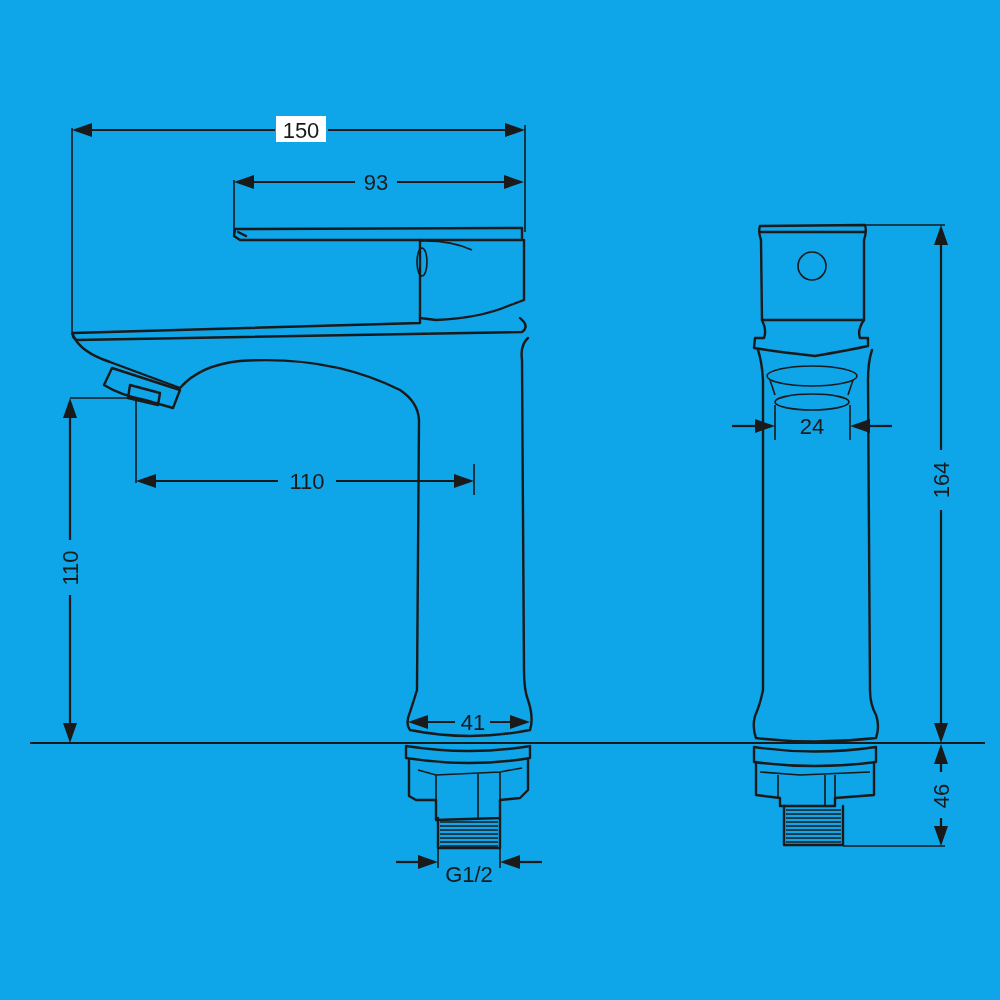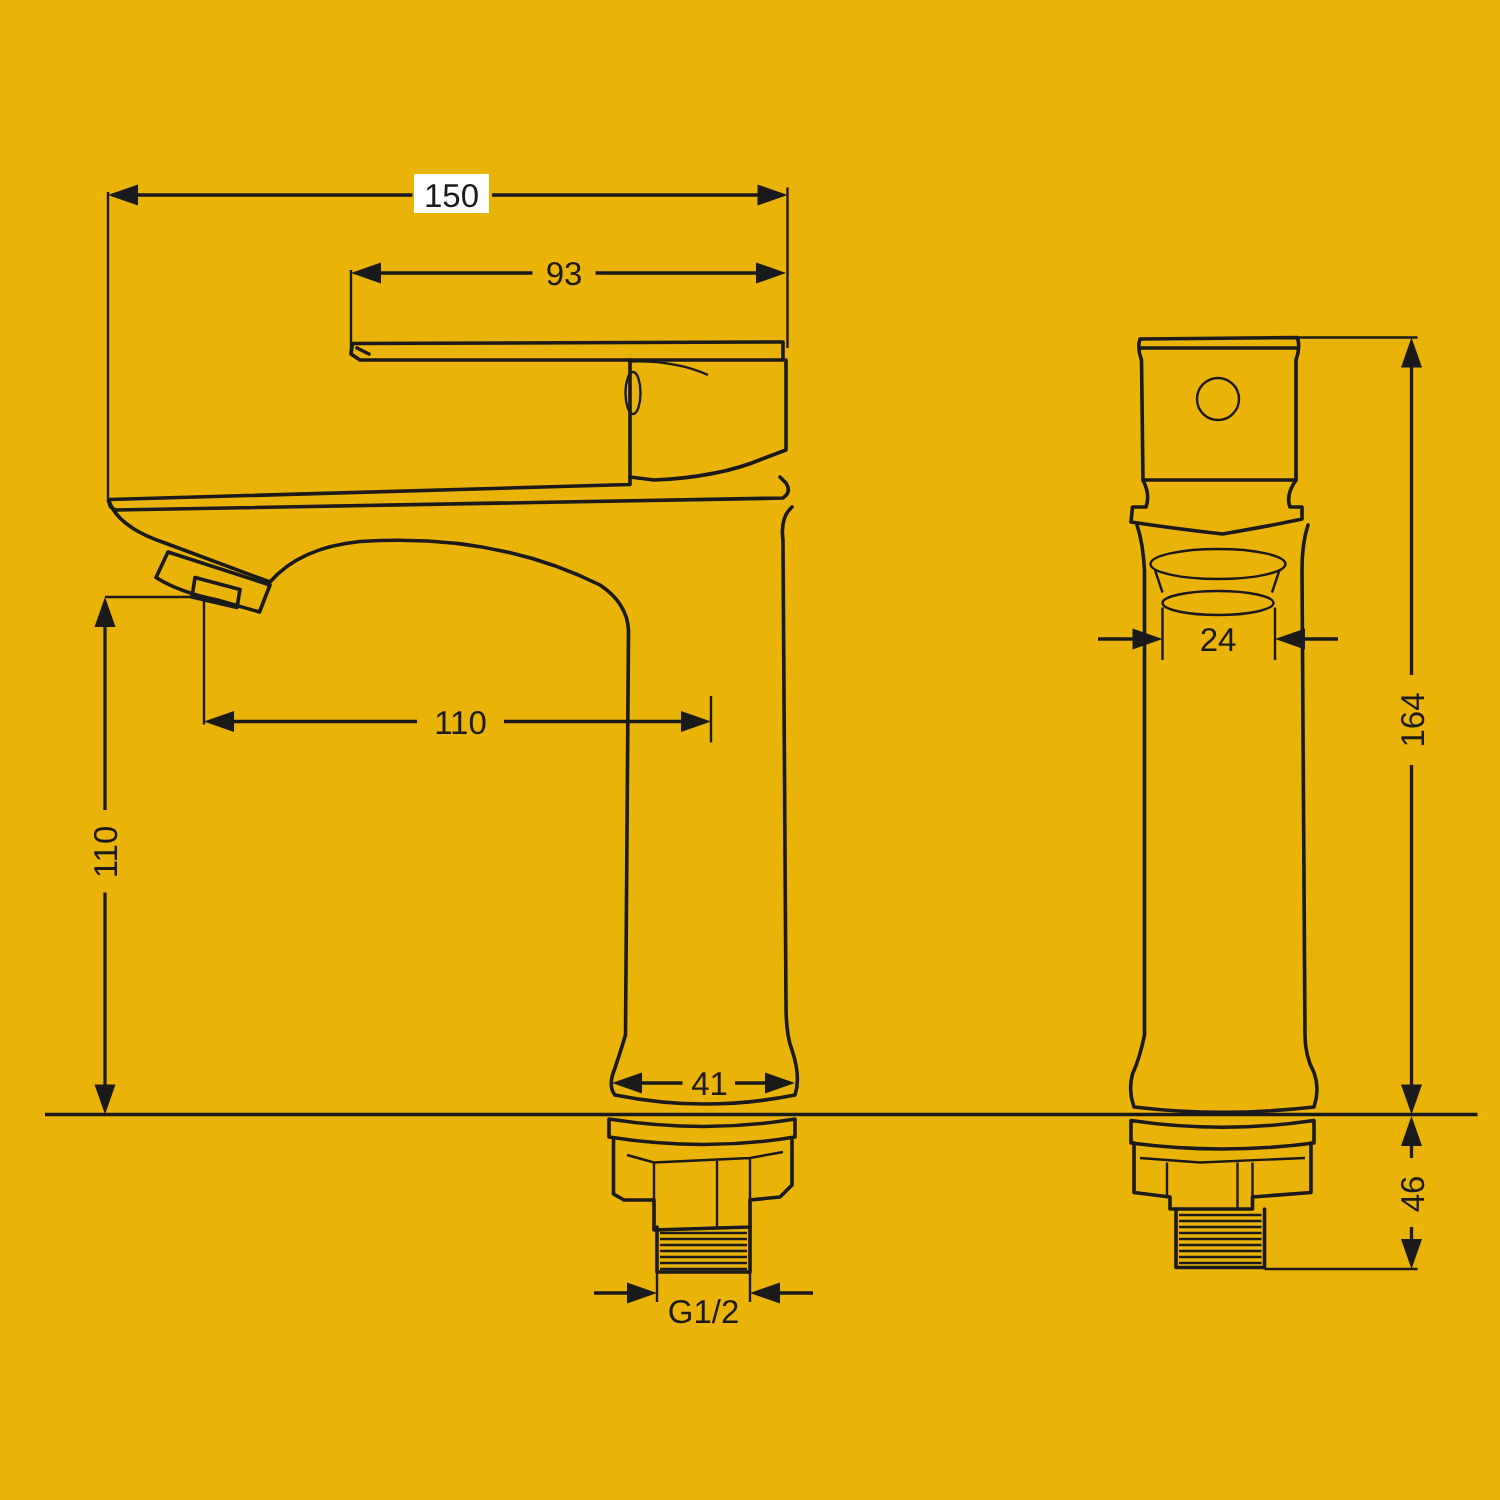--- a/index.html
+++ b/index.html
@@ -1,16 +1,16 @@
 <!DOCTYPE html>
 <html><head>
 <meta charset="utf-8">
 <style>
   html, body { margin: 0; padding: 0; background: #ffffff; }
-  .canvas { position: relative; width: 1000px; height: 1000px; background: #eab308; overflow: hidden; }
+  .canvas { position: relative; width: 1000px; height: 1000px; background: #0ea5e9; overflow: hidden; }
   svg { position: absolute; left: 0; top: 0; }
   .ln { fill: none; stroke: #1a1a1a; stroke-width: 2.4; stroke-linejoin: round; stroke-linecap: round; }
   .thin { fill: none; stroke: #1a1a1a; stroke-width: 1.6; }
   .dim { fill: none; stroke: #1a1a1a; stroke-width: 2.2; }
   .arrow { fill: #1a1a1a; stroke: none; }
   .lbl { font-family: "Liberation Sans", sans-serif; font-size: 22px; fill: #1a1a1a; }
   .bg { fill: #ffffff; stroke: none; }
 </style>
 </head>
 <body>

